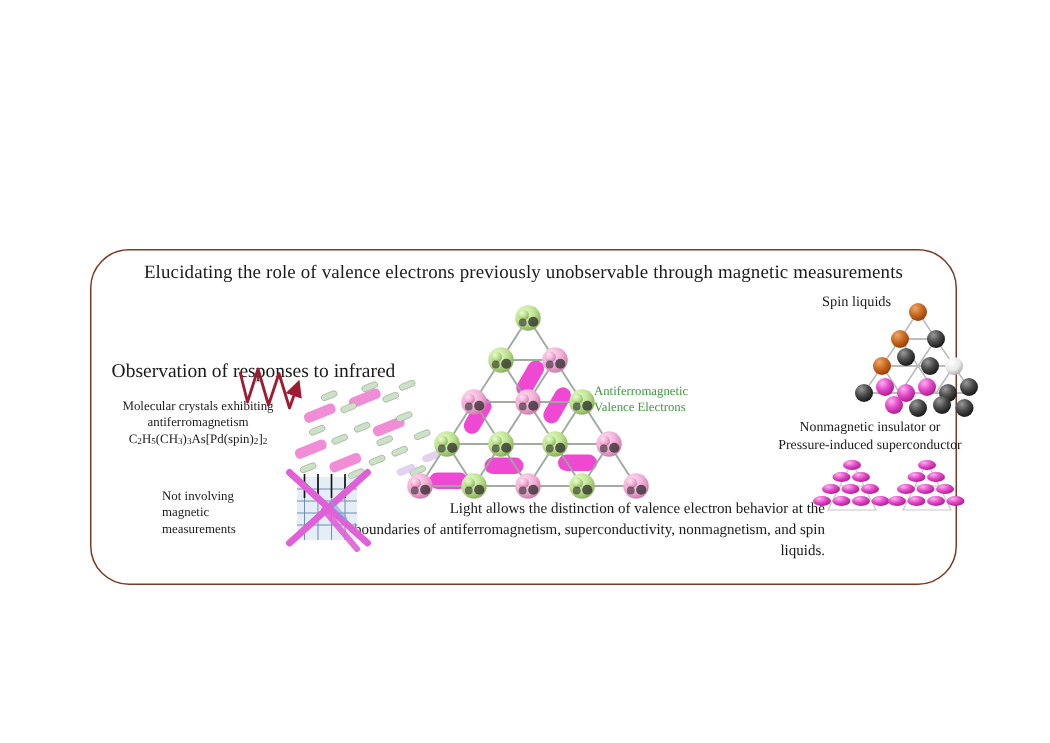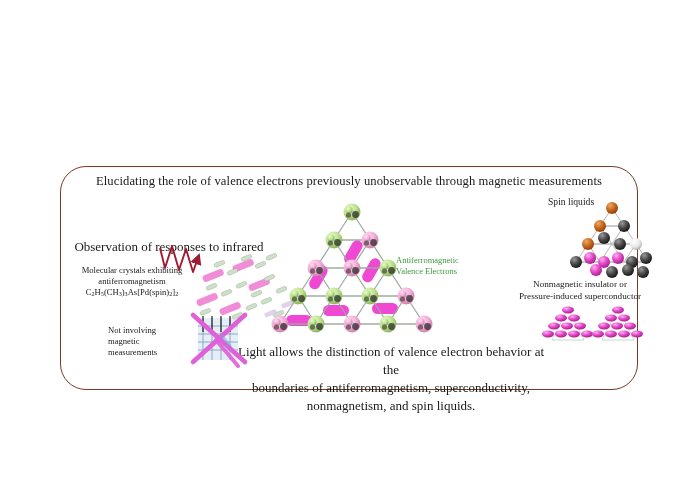--- a/index.html
+++ b/index.html
@@ -48,22 +48,22 @@
   }
   .spinliq-label{
     position:absolute;left:548px;top:196px;
     font-size:9.6px;color:#1a1a1a;
   }
   .nonmagins-label{
     position:absolute;left:505px;top:278px;width:150px;
     font-size:9.2px;color:#1a1a1a;line-height:1.32;text-align:center;
   }
   .bottom-text{
-    position:absolute;left:232px;top:343px;width:318px;
-    font-size:13px;color:#1a1a1a;line-height:1.38;text-align:center;
+    position:absolute;left:232px;top:333px;width:318px;
+    font-size:10px;color:#1a1a1a;line-height:1.38;text-align:right;
   }
 
   svg{display:block;}
   .ov{position:absolute;left:0;top:0;width:700px;height:495px;pointer-events:none;}
 </style>
 </head>
 <body>
 
 <div id="stage">
 

